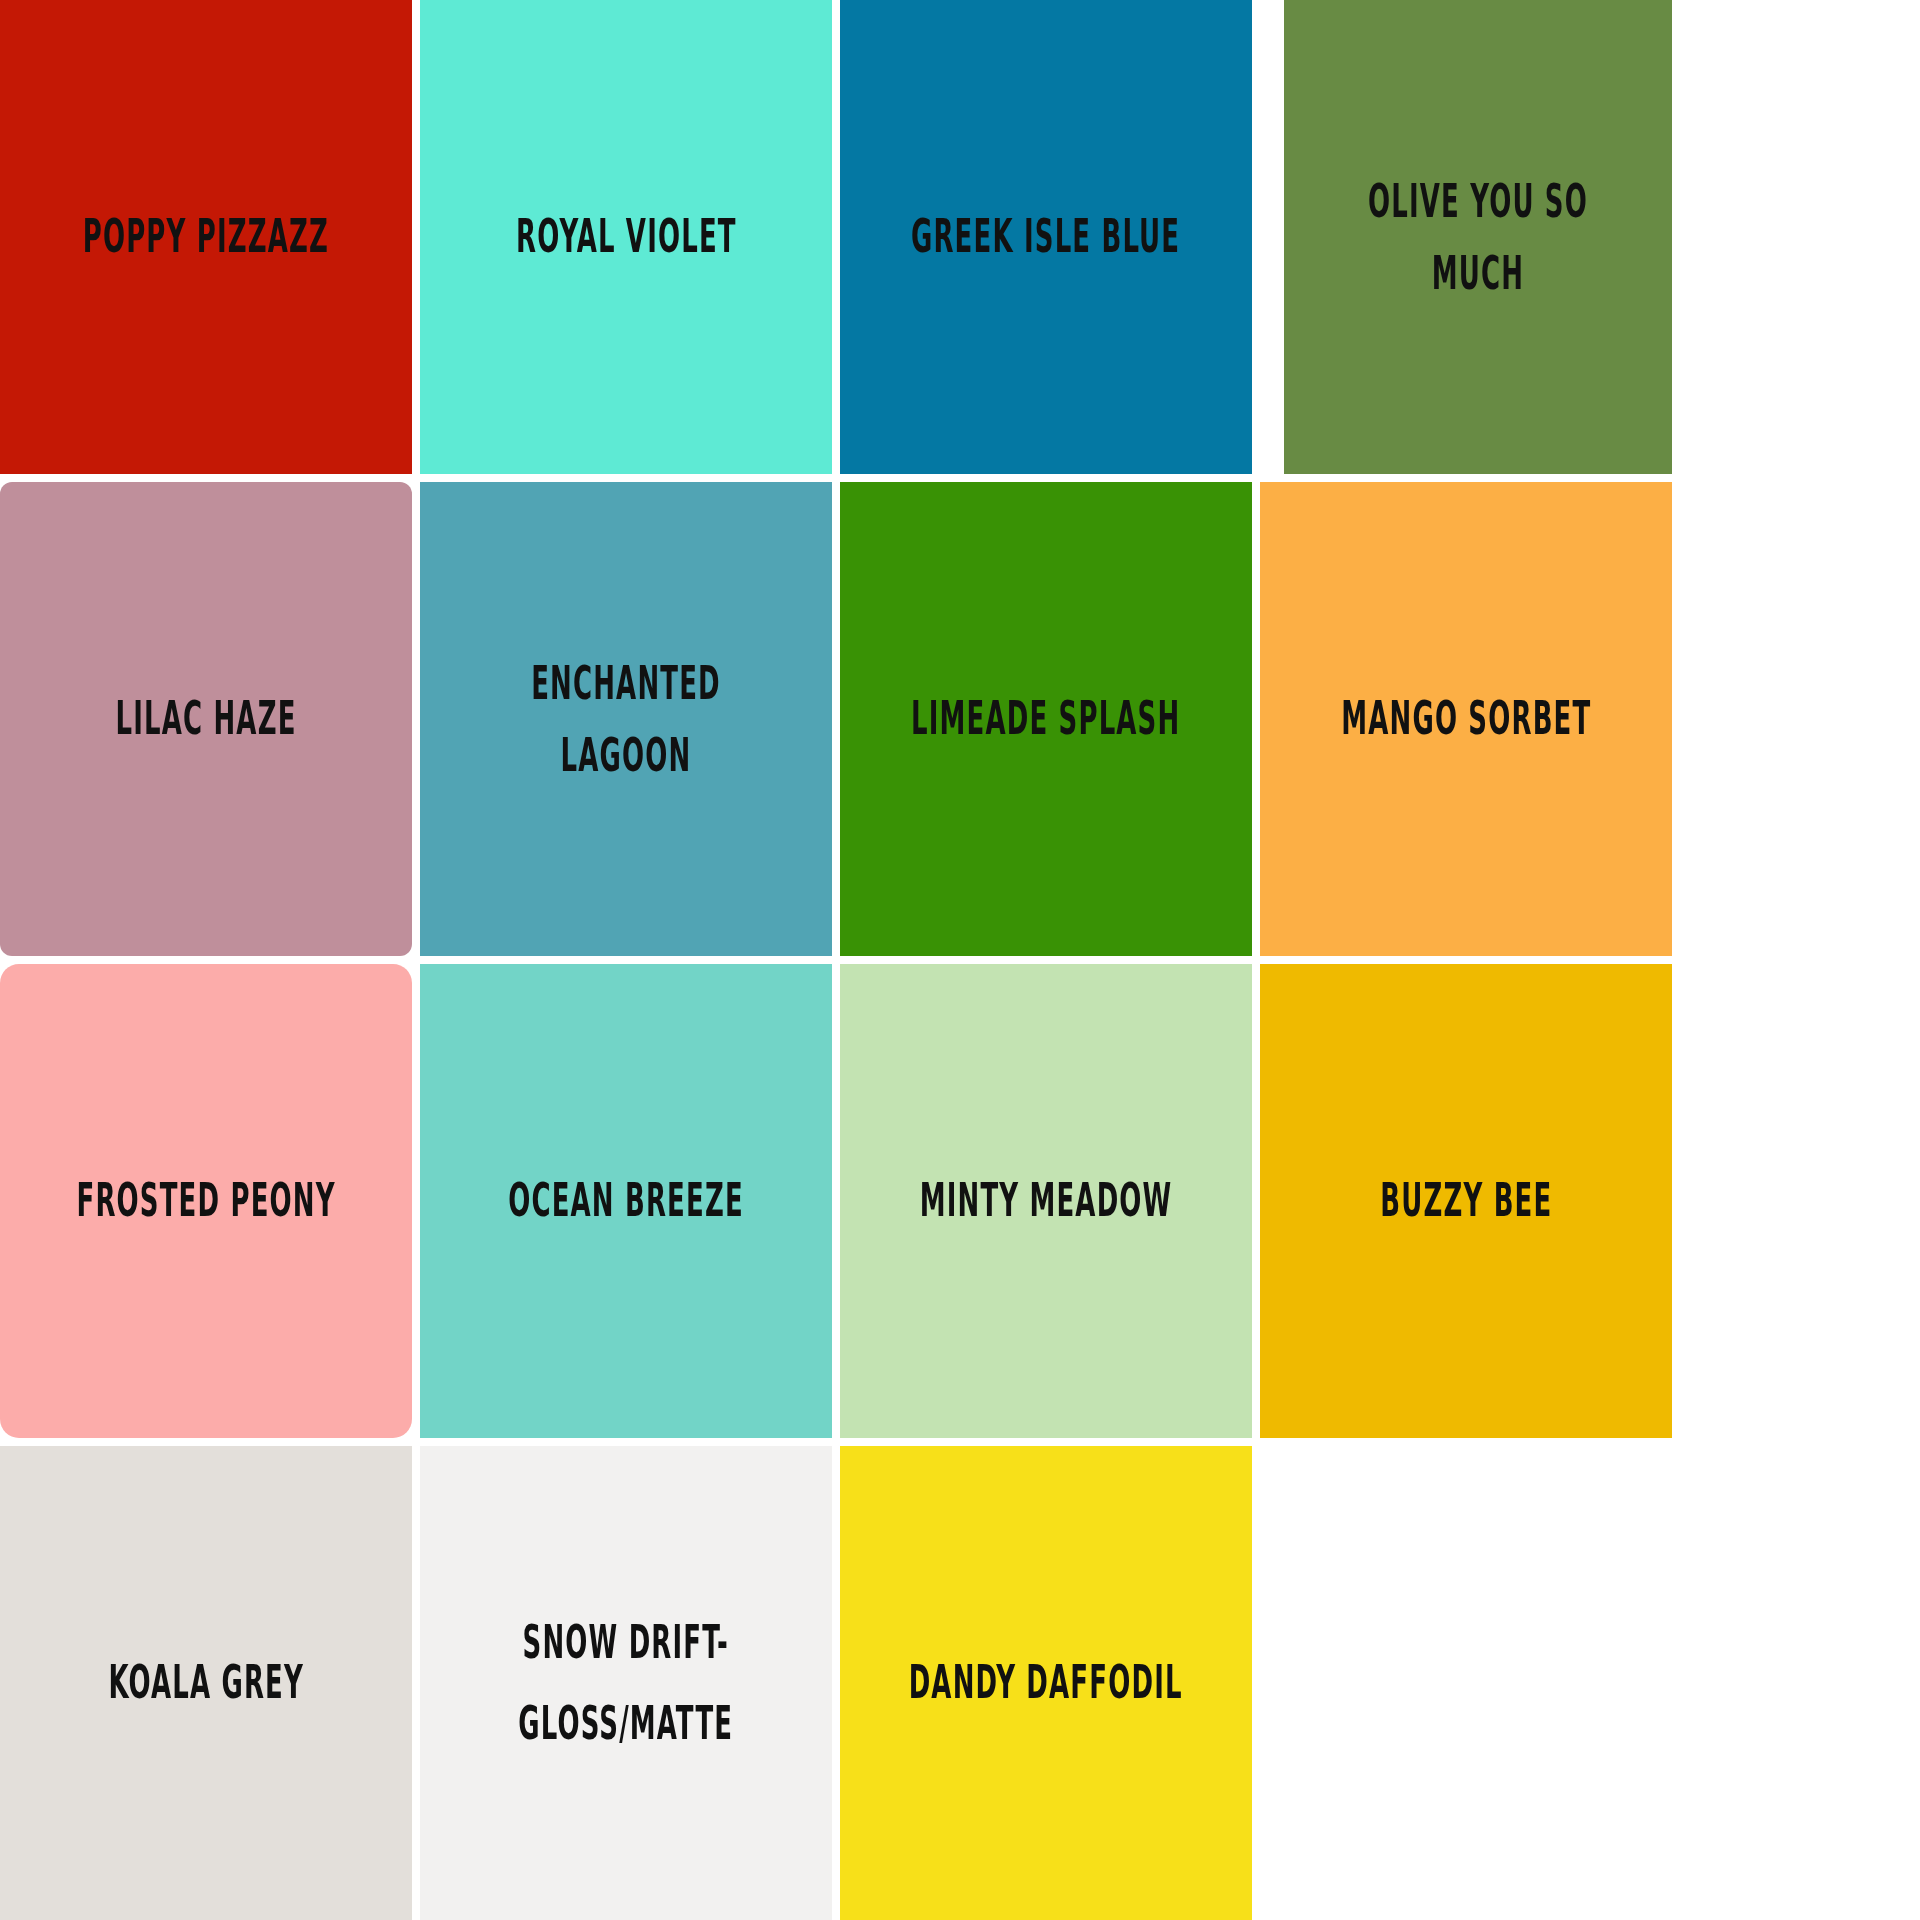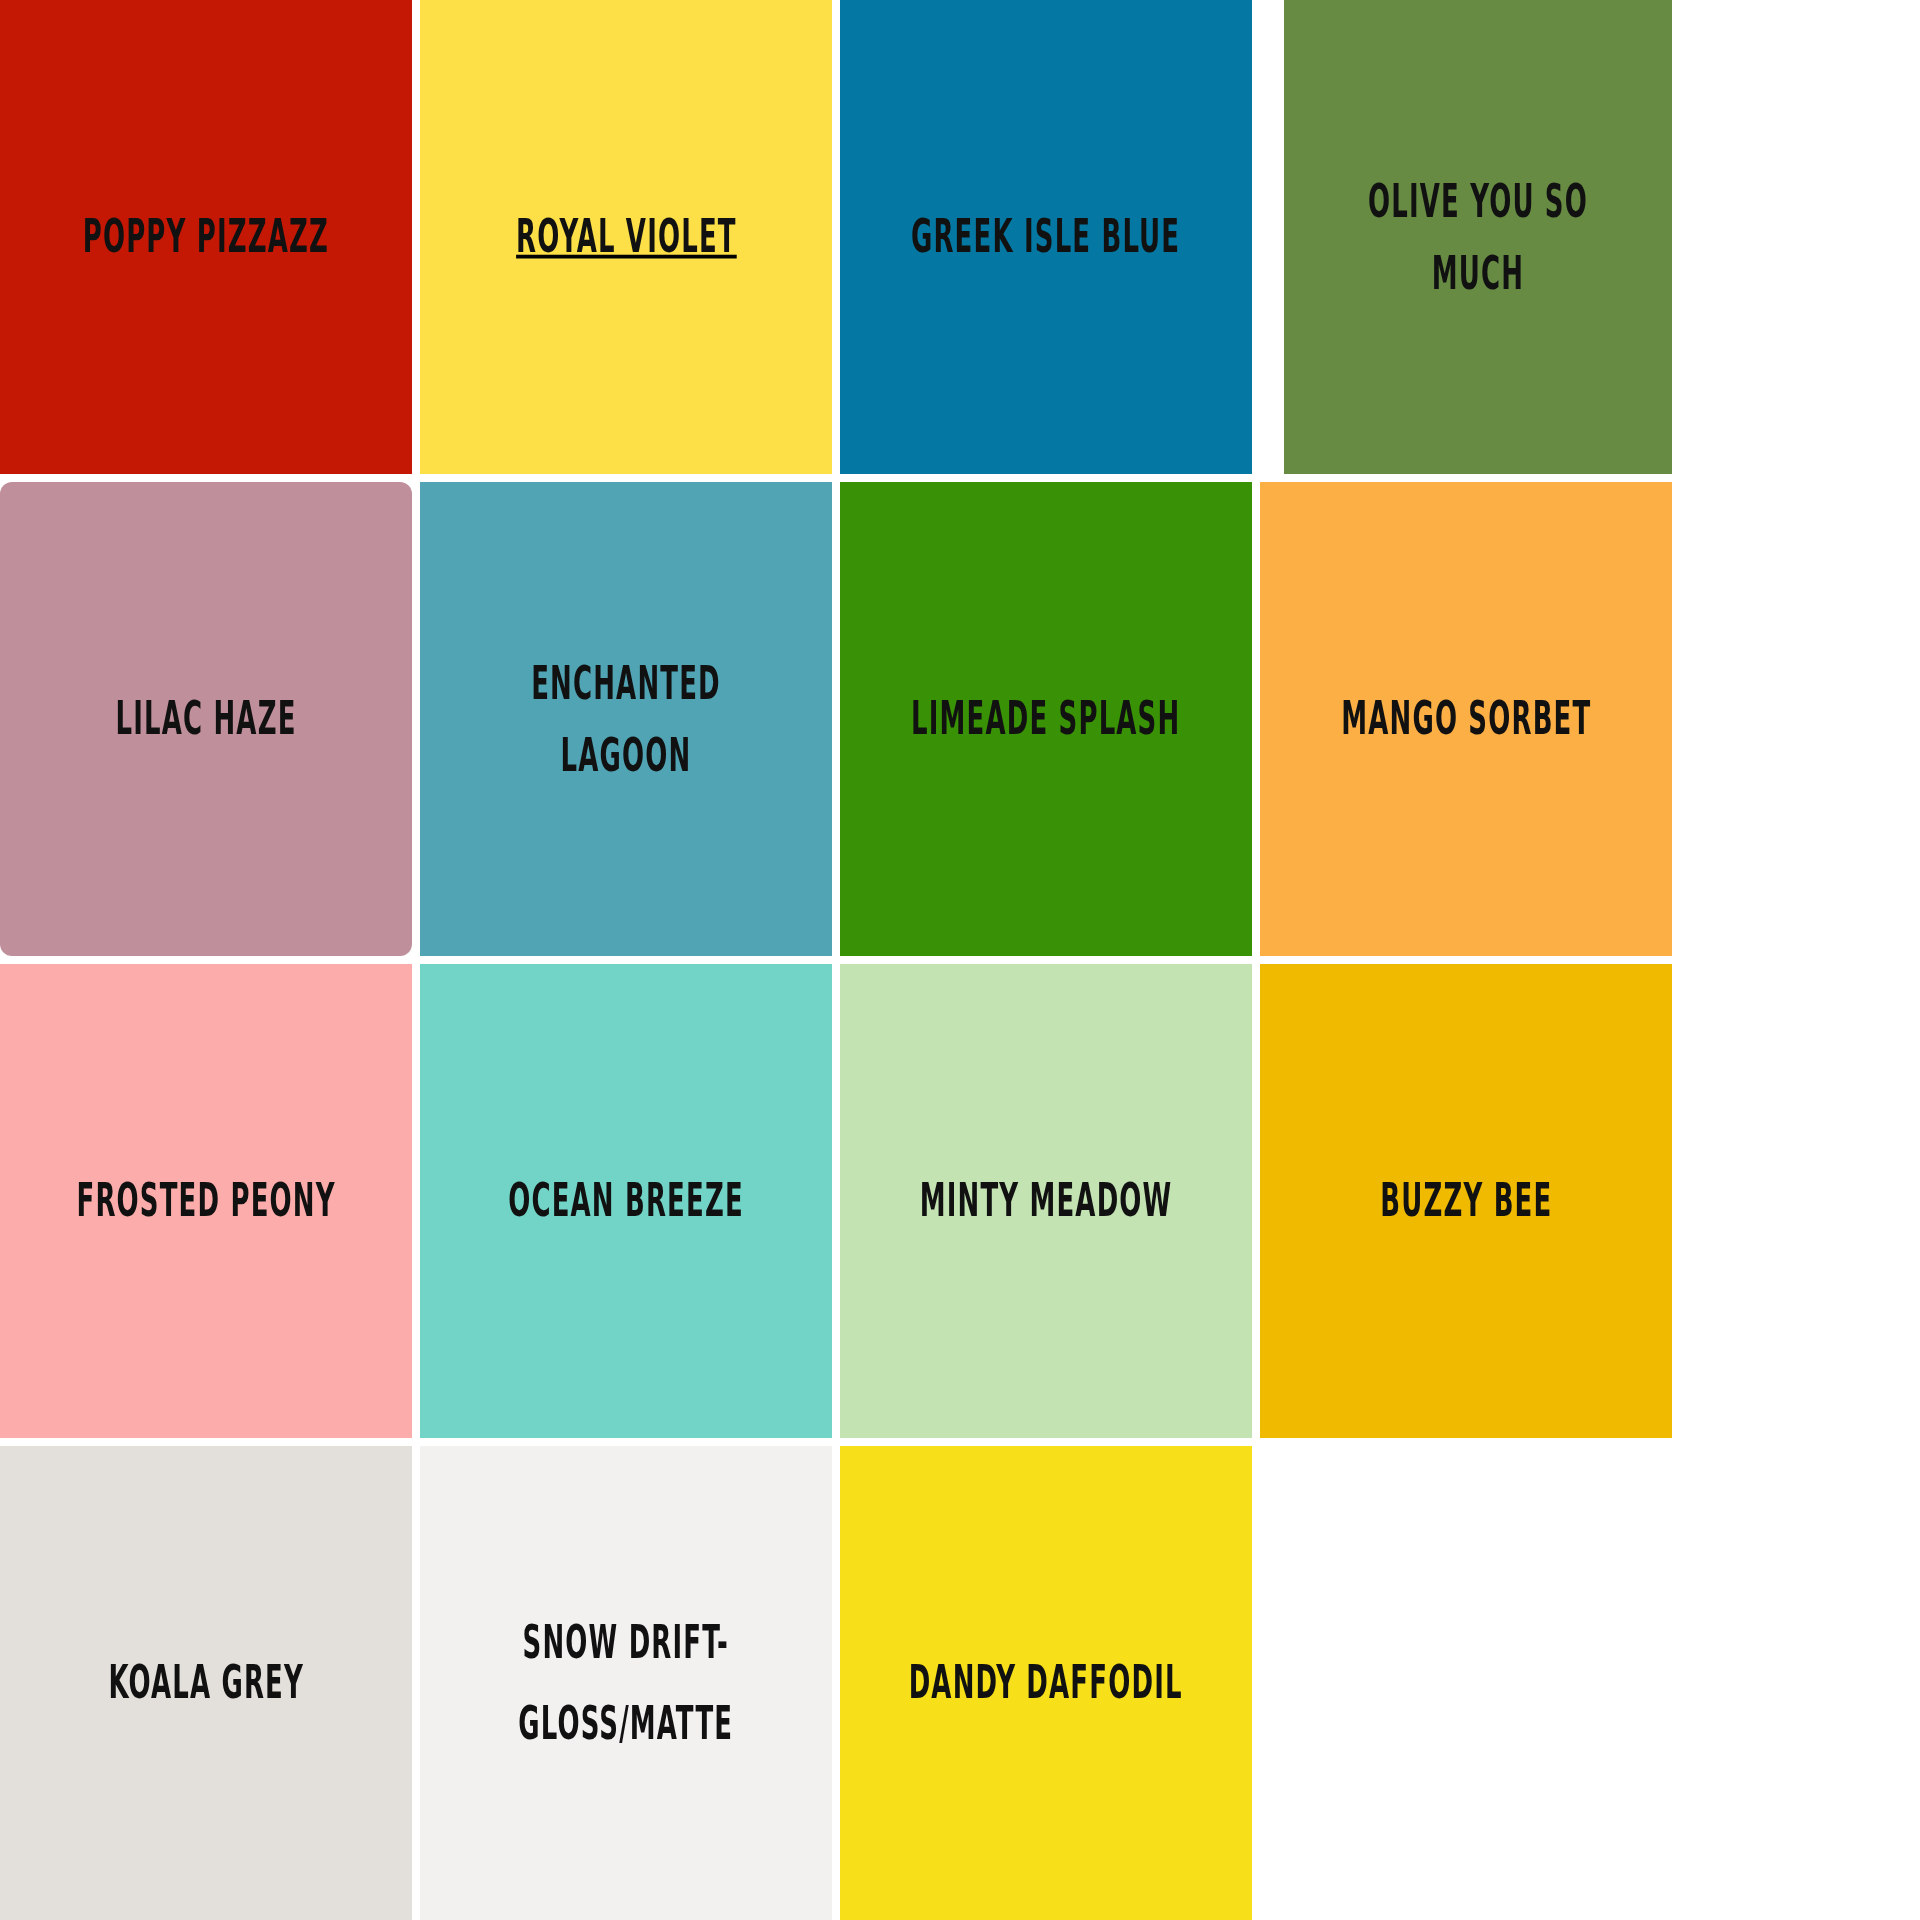--- a/index.html
+++ b/index.html
@@ -52,42 +52,42 @@
     line-height: 1.72;
   }
 </style>
 </head>
 <body>
 
 <div id="palette-grid" style="background: rgb(255, 255, 255);">
     <div class="swatch" data-row="1" data-col="1" style="background: rgb(196, 24, 5);">
       <span class="swatch-label" style="color: rgb(17, 17, 17);">POPPY PIZZAZZ</span>
     </div>
-    <div class="swatch" data-row="1" data-col="2" style="background: #fde047; text-decoration: underline;">
+    <div class="swatch" data-row="1" data-col="2" style="background: #5eead4;">
       <span class="swatch-label" style="color: rgb(17, 17, 17);">ROYAL VIOLET</span>
     </div>
     <div class="swatch" data-row="1" data-col="3" style="background: rgb(4, 120, 163);">
       <span class="swatch-label" style="color: rgb(17, 17, 17);">GREEK ISLE BLUE</span>
     </div>
     <div class="swatch" data-row="1" data-col="4" style="background: rgb(104, 139, 68); margin-left: 24px;">
       <span class="swatch-label" style="color: rgb(17, 17, 17);">OLIVE YOU SO MUCH</span>
     </div>
     <div class="swatch" data-row="2" data-col="2" style="background: rgb(191, 143, 155); border-radius: 12px;">
       <span class="swatch-label" style="color: rgb(17, 17, 17);">LILAC HAZE</span>
     </div>
     <div class="swatch" data-row="2" data-col="3" style="background: rgb(81, 164, 180);">
       <span class="swatch-label" style="color: rgb(17, 17, 17);">ENCHANTED LAGOON</span>
     </div>
     <div class="swatch" data-row="2" data-col="4" style="background: rgb(57, 146, 5);">
       <span class="swatch-label" style="color: rgb(17, 17, 17);">LIMEADE SPLASH</span>
     </div>
     <div class="swatch" data-row="3" data-col="1" style="background: rgb(252, 175, 69);">
       <span class="swatch-label" style="color: rgb(17, 17, 17);">MANGO SORBET</span>
     </div>
-    <div class="swatch" data-row="3" data-col="2" style="background: rgb(252, 172, 170);">
+    <div class="swatch" data-row="3" data-col="2" style="background: rgb(252, 172, 170); border-radius: 19px;">
       <span class="swatch-label" style="color: rgb(17, 17, 17);">FROSTED PEONY</span>
     </div>
     <div class="swatch" data-row="3" data-col="3" style="background: rgb(114, 212, 199); align-items: center;">
       <span class="swatch-label" style="color: rgb(17, 17, 17);">OCEAN BREEZE</span>
     </div>
     <div class="swatch" data-row="3" data-col="4" style="background: rgb(195, 227, 178);">
       <span class="swatch-label" style="color: rgb(17, 17, 17);">MINTY MEADOW</span>
     </div>
     <div class="swatch" data-row="4" data-col="1" style="background: rgb(239, 186, 0);">
       <span class="swatch-label" style="color: rgb(17, 17, 17);">BUZZY BEE</span>

